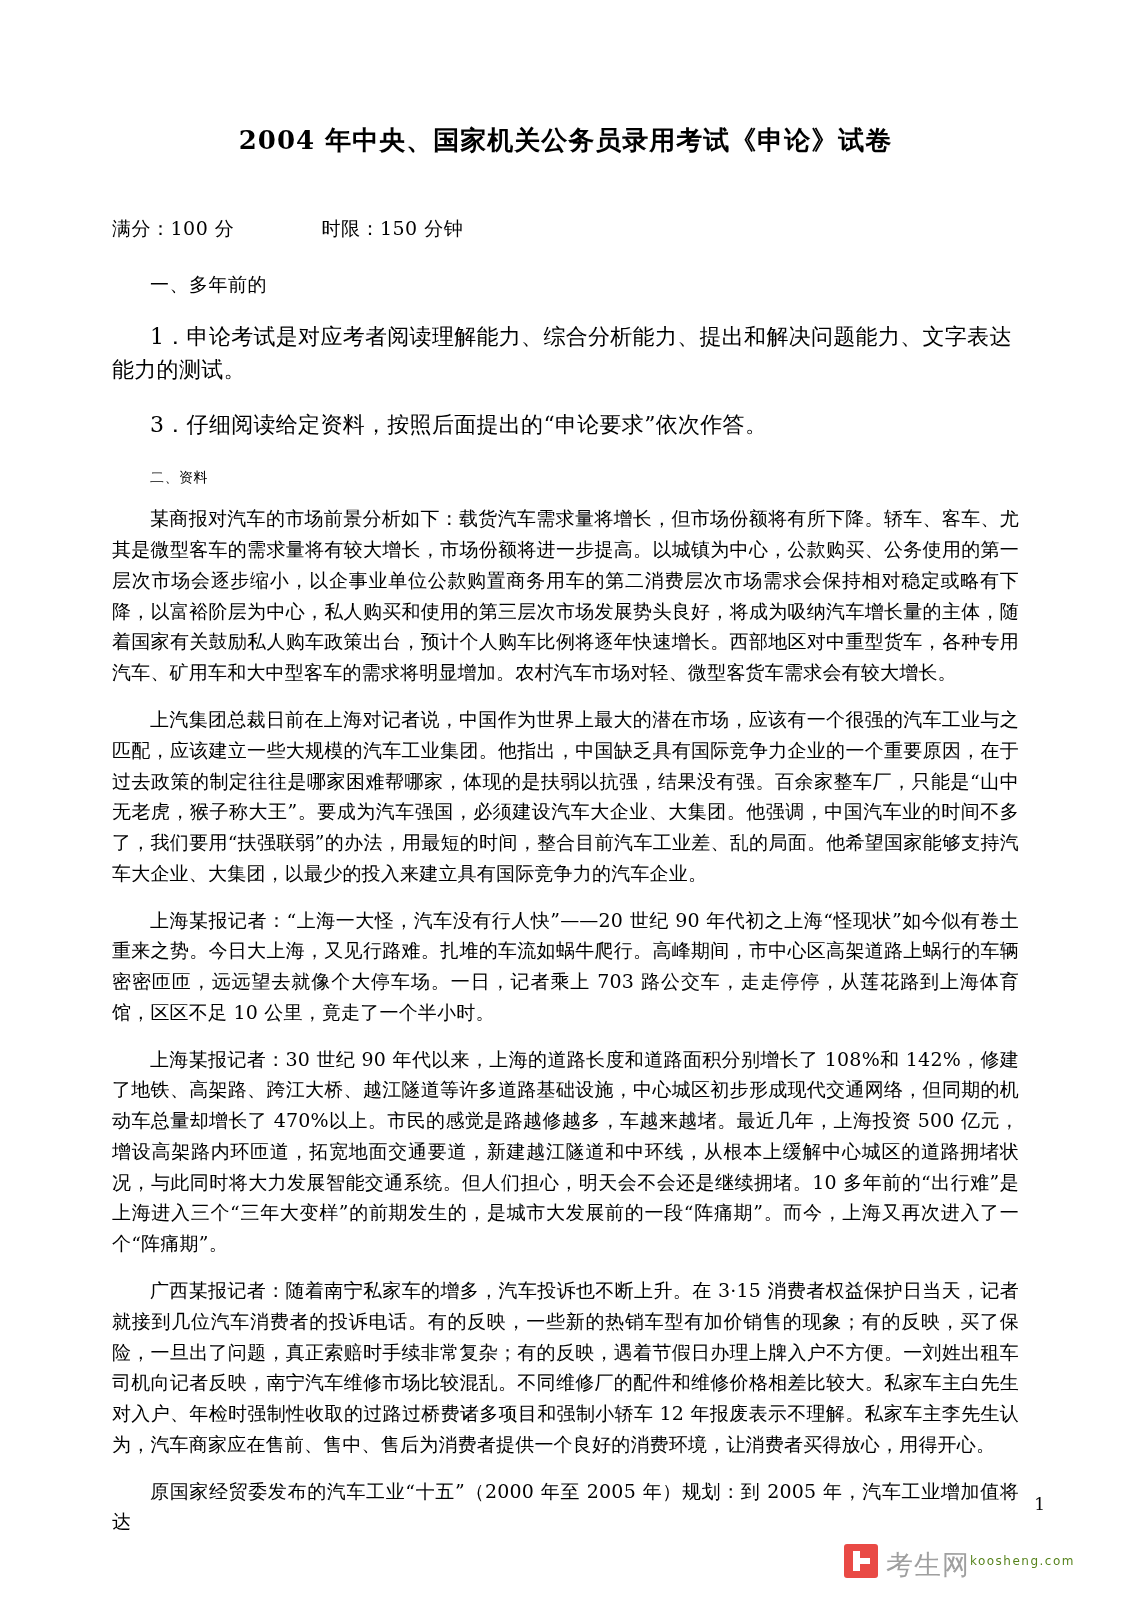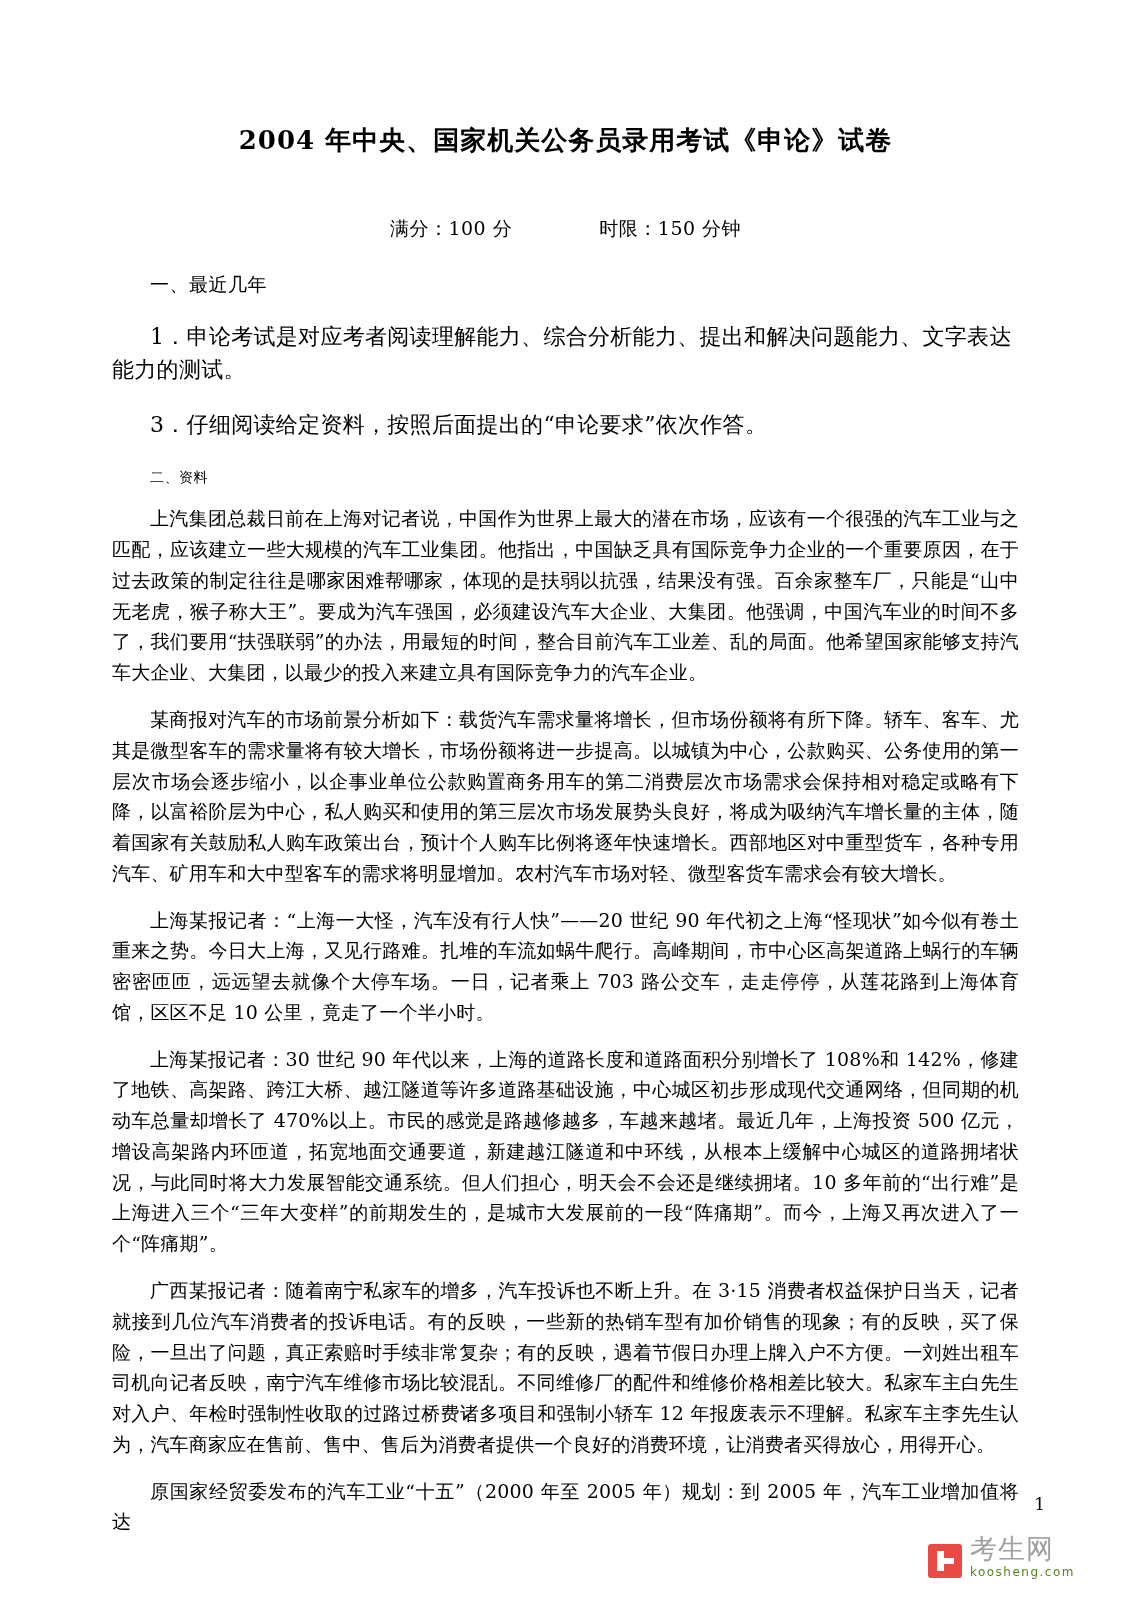--- a/index.html
+++ b/index.html
@@ -24,21 +24,20 @@
   .doc-title {
     text-align: center;
     font-size: 26px;
     font-weight: bold;
     letter-spacing: 1px;
     margin: 22px 0 0 0;
     line-height: 1.4;
   }
   .score-line {
     margin-top: 58px;
-    text-align: center;
     font-size: 19px;
     letter-spacing: 0.5px;
   }
   .score-line .gap {
     display: inline-block;
     width: 74px;
   }
   .section-heading {
     font-size: 19px;
     margin: 30px 0 0 0;
@@ -102,21 +101,21 @@
     content: "";
     position: absolute;
     left: 9px;
     top: 14px;
     width: 17px;
     height: 6px;
     background: #ffffff;
   }
   .wm-texts {
     display: flex;
-    flex-direction: column;
+    flex-direction: row;
     line-height: 1;
   }
   .wm-cn {
     font-size: 27px;
     color: #9a9a9a;
     font-family: "DejaVu Sans", "Liberation Sans", sans-serif;
     letter-spacing: 1px;
   }
   .wm-en {
     font-size: 12px;
@@ -132,29 +131,29 @@
 <div class="page">
 
   <h1 class="doc-title">2004 年中央、国家机关公务员录用考试《申论》试卷</h1>
 
   <div class="score-line">
     <span>满分：100 分</span>
     <span class="gap"></span>
     <span>时限：150 分钟</span>
   </div>
 
-  <div class="section-heading">一、最近几年</div>
+  <div class="section-heading">一、多年前的</div>
 
   <div class="notice-item">1．申论考试是对应考者阅读理解能力、综合分析能力、提出和解决问题能力、文字表达能力的测试。</div>
   <div class="notice-item">3．仔细阅读给定资料，按照后面提出的“申论要求”依次作答。</div>
 
   <div class="section-heading-2">二、资料</div>
 
+  <p class="para">某商报对汽车的市场前景分析如下：载货汽车需求量将增长，但市场份额将有所下降。轿车、客车、尤其是微型客车的需求量将有较大增长，市场份额将进一步提高。以城镇为中心，公款购买、公务使用的第一层次市场会逐步缩小，以企事业单位公款购置商务用车的第二消费层次市场需求会保持相对稳定或略有下降，以富裕阶层为中心，私人购买和使用的第三层次市场发展势头良好，将成为吸纳汽车增长量的主体，随着国家有关鼓励私人购车政策出台，预计个人购车比例将逐年快速增长。西部地区对中重型货车，各种专用汽车、矿用车和大中型客车的需求将明显增加。农村汽车市场对轻、微型客货车需求会有较大增长。</p>
   <p class="para">上汽集团总裁日前在上海对记者说，中国作为世界上最大的潜在市场，应该有一个很强的汽车工业与之匹配，应该建立一些大规模的汽车工业集团。他指出，中国缺乏具有国际竞争力企业的一个重要原因，在于过去政策的制定往往是哪家困难帮哪家，体现的是扶弱以抗强，结果没有强。百余家整车厂，只能是“山中无老虎，猴子称大王”。要成为汽车强国，必须建设汽车大企业、大集团。他强调，中国汽车业的时间不多了，我们要用“扶强联弱”的办法，用最短的时间，整合目前汽车工业差、乱的局面。他希望国家能够支持汽车大企业、大集团，以最少的投入来建立具有国际竞争力的汽车企业。</p>
-  <p class="para">某商报对汽车的市场前景分析如下：载货汽车需求量将增长，但市场份额将有所下降。轿车、客车、尤其是微型客车的需求量将有较大增长，市场份额将进一步提高。以城镇为中心，公款购买、公务使用的第一层次市场会逐步缩小，以企事业单位公款购置商务用车的第二消费层次市场需求会保持相对稳定或略有下降，以富裕阶层为中心，私人购买和使用的第三层次市场发展势头良好，将成为吸纳汽车增长量的主体，随着国家有关鼓励私人购车政策出台，预计个人购车比例将逐年快速增长。西部地区对中重型货车，各种专用汽车、矿用车和大中型客车的需求将明显增加。农村汽车市场对轻、微型客货车需求会有较大增长。</p>
   <p class="para">上海某报记者：“上海一大怪，汽车没有行人快”——20 世纪 90 年代初之上海“怪现状”如今似有卷土重来之势。今日大上海，又见行路难。扎堆的车流如蜗牛爬行。高峰期间，市中心区高架道路上蜗行的车辆密密匝匝，远远望去就像个大停车场。一日，记者乘上 703 路公交车，走走停停，从莲花路到上海体育馆，区区不足 10 公里，竟走了一个半小时。</p>
   <p class="para">上海某报记者：30 世纪 90 年代以来，上海的道路长度和道路面积分别增长了 108%和 142%，修建了地铁、高架路、跨江大桥、越江隧道等许多道路基础设施，中心城区初步形成现代交通网络，但同期的机动车总量却增长了 470%以上。市民的感觉是路越修越多，车越来越堵。最近几年，上海投资 500 亿元，增设高架路内环匝道，拓宽地面交通要道，新建越江隧道和中环线，从根本上缓解中心城区的道路拥堵状况，与此同时将大力发展智能交通系统。但人们担心，明天会不会还是继续拥堵。10 多年前的“出行难”是上海进入三个“三年大变样”的前期发生的，是城市大发展前的一段“阵痛期”。而今，上海又再次进入了一个“阵痛期”。</p>
   <p class="para">广西某报记者：随着南宁私家车的增多，汽车投诉也不断上升。在 3·15 消费者权益保护日当天，记者就接到几位汽车消费者的投诉电话。有的反映，一些新的热销车型有加价销售的现象；有的反映，买了保险，一旦出了问题，真正索赔时手续非常复杂；有的反映，遇着节假日办理上牌入户不方便。一刘姓出租车司机向记者反映，南宁汽车维修市场比较混乱。不同维修厂的配件和维修价格相差比较大。私家车主白先生对入户、年检时强制性收取的过路过桥费诸多项目和强制小轿车 12 年报废表示不理解。私家车主李先生认为，汽车商家应在售前、售中、售后为消费者提供一个良好的消费环境，让消费者买得放心，用得开心。</p>
   <p class="para">原国家经贸委发布的汽车工业“十五”（2000 年至 2005 年）规划：到 2005 年，汽车工业增加值将达</p>
 
   <div class="page-number">1</div>
 
   <div class="watermark">
     <div class="wm-mark"></div>
     <div class="wm-texts">

